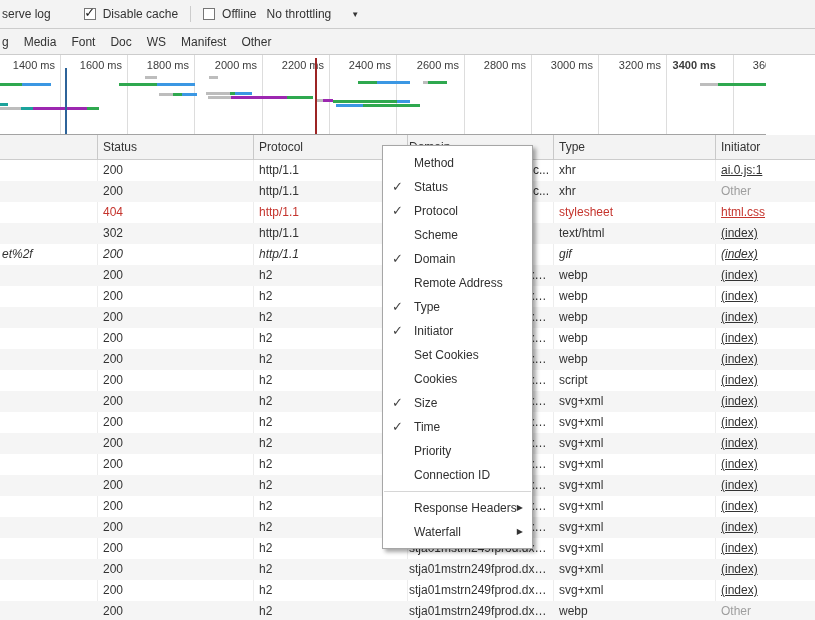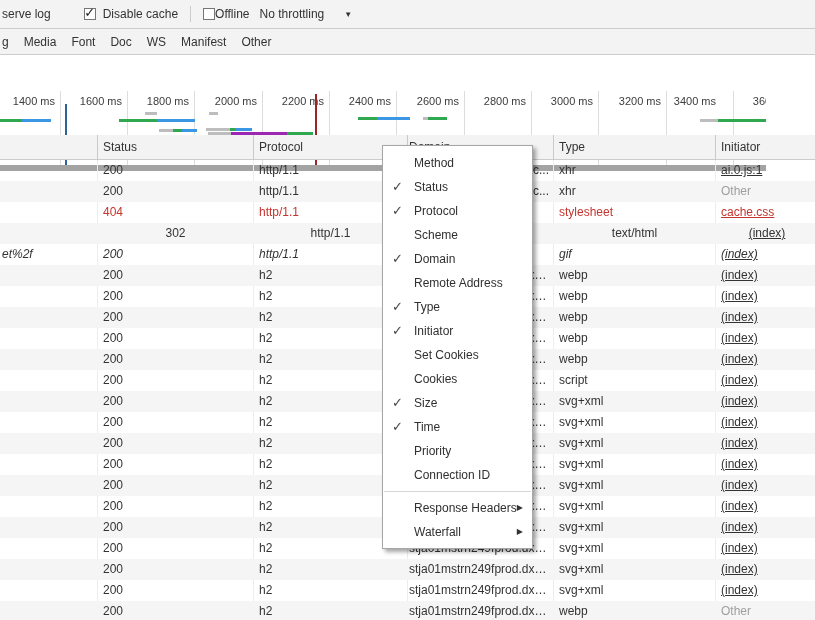--- a/index.html
+++ b/index.html
@@ -29,21 +29,21 @@
   
   .filterbar{
     position:absolute;left:0;top:29px;width:815px;height:26px;
     background:#f3f3f3;border-bottom:1px solid #ccc;box-sizing:border-box;
     display:flex;align-items:center;padding-left:2px;gap:15px;
   }
   .filter-item{white-space:nowrap;}
   
   .overview{
     position:absolute;left:0;top:55px;width:766px;height:80px;
-    background:#fff;border-bottom:6px solid #a3a3a3;box-sizing:border-box;overflow:hidden;margin-top:36px;
+    background:#fff;border-bottom:1px solid #a3a3a3;box-sizing:border-box;overflow:hidden;
   }
   .gridline{position:absolute;top:0;bottom:0;width:1px;background:#ddd;}
   .tick-label{
     position:absolute;top:4px;font-size:11px;color:#3c3c3c;
     transform:translateX(-100%);padding-right:5px;white-space:nowrap;
   }
   .bar{position:absolute;height:3px;display:flex;}
   .bar span{height:3px;display:block;flex:none;}
   .event-line{position:absolute;width:2px;bottom:0;}
   
@@ -84,21 +84,21 @@
 <body>
 
 <div class="toolbar">
   <span class="tb-label">serve log</span>
   <span class="checkbox on" style="margin-left:33px;">
       <span class="mark">✓</span>
     </span>
   <span class="tb-label" style="margin-left:7px;">Disable cache</span>
   <span class="tb-sep"></span>
   <span class="checkbox"></span>
-  <span class="tb-label" style="">Offline</span>
+  <span class="tb-label" style="margin-left:7px;">Offline</span>
   <span class="throttle" style="margin-left:10px;">
     <span class="tb-label">No throttling</span>
     <span class="dd-arrow">▼</span>
   </span>
 </div>
 
 <div class="filterbar">
     <div class="filter-item">g</div>
     <div class="filter-item">Media</div>
     <div class="filter-item">Font</div>
@@ -123,21 +123,21 @@
     <div class="tick-label" style="left: 396px;">2400 ms</div>
     <div class="gridline" style="left: 464px;"></div>
     <div class="tick-label" style="left: 464px;">2600 ms</div>
     <div class="gridline" style="left: 531px;"></div>
     <div class="tick-label" style="left: 531px;">2800 ms</div>
     <div class="gridline" style="left: 598px;"></div>
     <div class="tick-label" style="left: 598px;">3000 ms</div>
     <div class="gridline" style="left: 666px;"></div>
     <div class="tick-label" style="left: 666px;">3200 ms</div>
     <div class="gridline" style="left: 733px;"></div>
-    <div class="tick-label" style="left: 721px;">3400 ms</div>
+    <div class="tick-label" style="left: 721px; font-weight: bold;">3400 ms</div>
     <div class="gridline" style="left: 800px;"></div>
     <div class="tick-label" style="left: 800px;">3600 ms</div>
     <div class="bar" style="left: 0px; top: 28px;">
       <span style="width: 22px; background: rgb(47, 168, 79);"></span>
       <span style="width: 29px; background: rgb(59, 151, 227);"></span>
     </div>
     <div class="bar" style="left: 0px; top: 48px;">
       <span style="width: 8px; background: rgb(27, 162, 155);"></span>
     </div>
     <div class="bar" style="left: 0px; top: 52px;">
@@ -234,23 +234,23 @@
       <div class="cell c-domain alignR">..c...</div>
       <div class="cell c-type">xhr</div>
       <div class="cell c-initiator plain">Other</div>
     </div>
     <div class="row" style="top: 42px;">
       <div class="cell c-name err"></div>
       <div class="cell c-status err">404</div>
       <div class="cell c-protocol err">http/1.1</div>
       <div class="cell c-domain err"></div>
       <div class="cell c-type err">stylesheet</div>
-      <div class="cell c-initiator lnk err">cache.css</div>
-    </div>
-    <div class="row stripe" style="top: 63px; text-align: center;">
+      <div class="cell c-initiator lnk err">html.css</div>
+    </div>
+    <div class="row stripe" style="top: 63px;">
       <div class="cell c-name"></div>
       <div class="cell c-status">302</div>
       <div class="cell c-protocol">http/1.1</div>
       <div class="cell c-domain"></div>
       <div class="cell c-type">text/html</div>
       <div class="cell c-initiator lnk">(index)</div>
     </div>
     <div class="row" style="top: 84px; font-style: italic;">
       <div class="cell c-name">et%2f</div>
       <div class="cell c-status">200</div>

